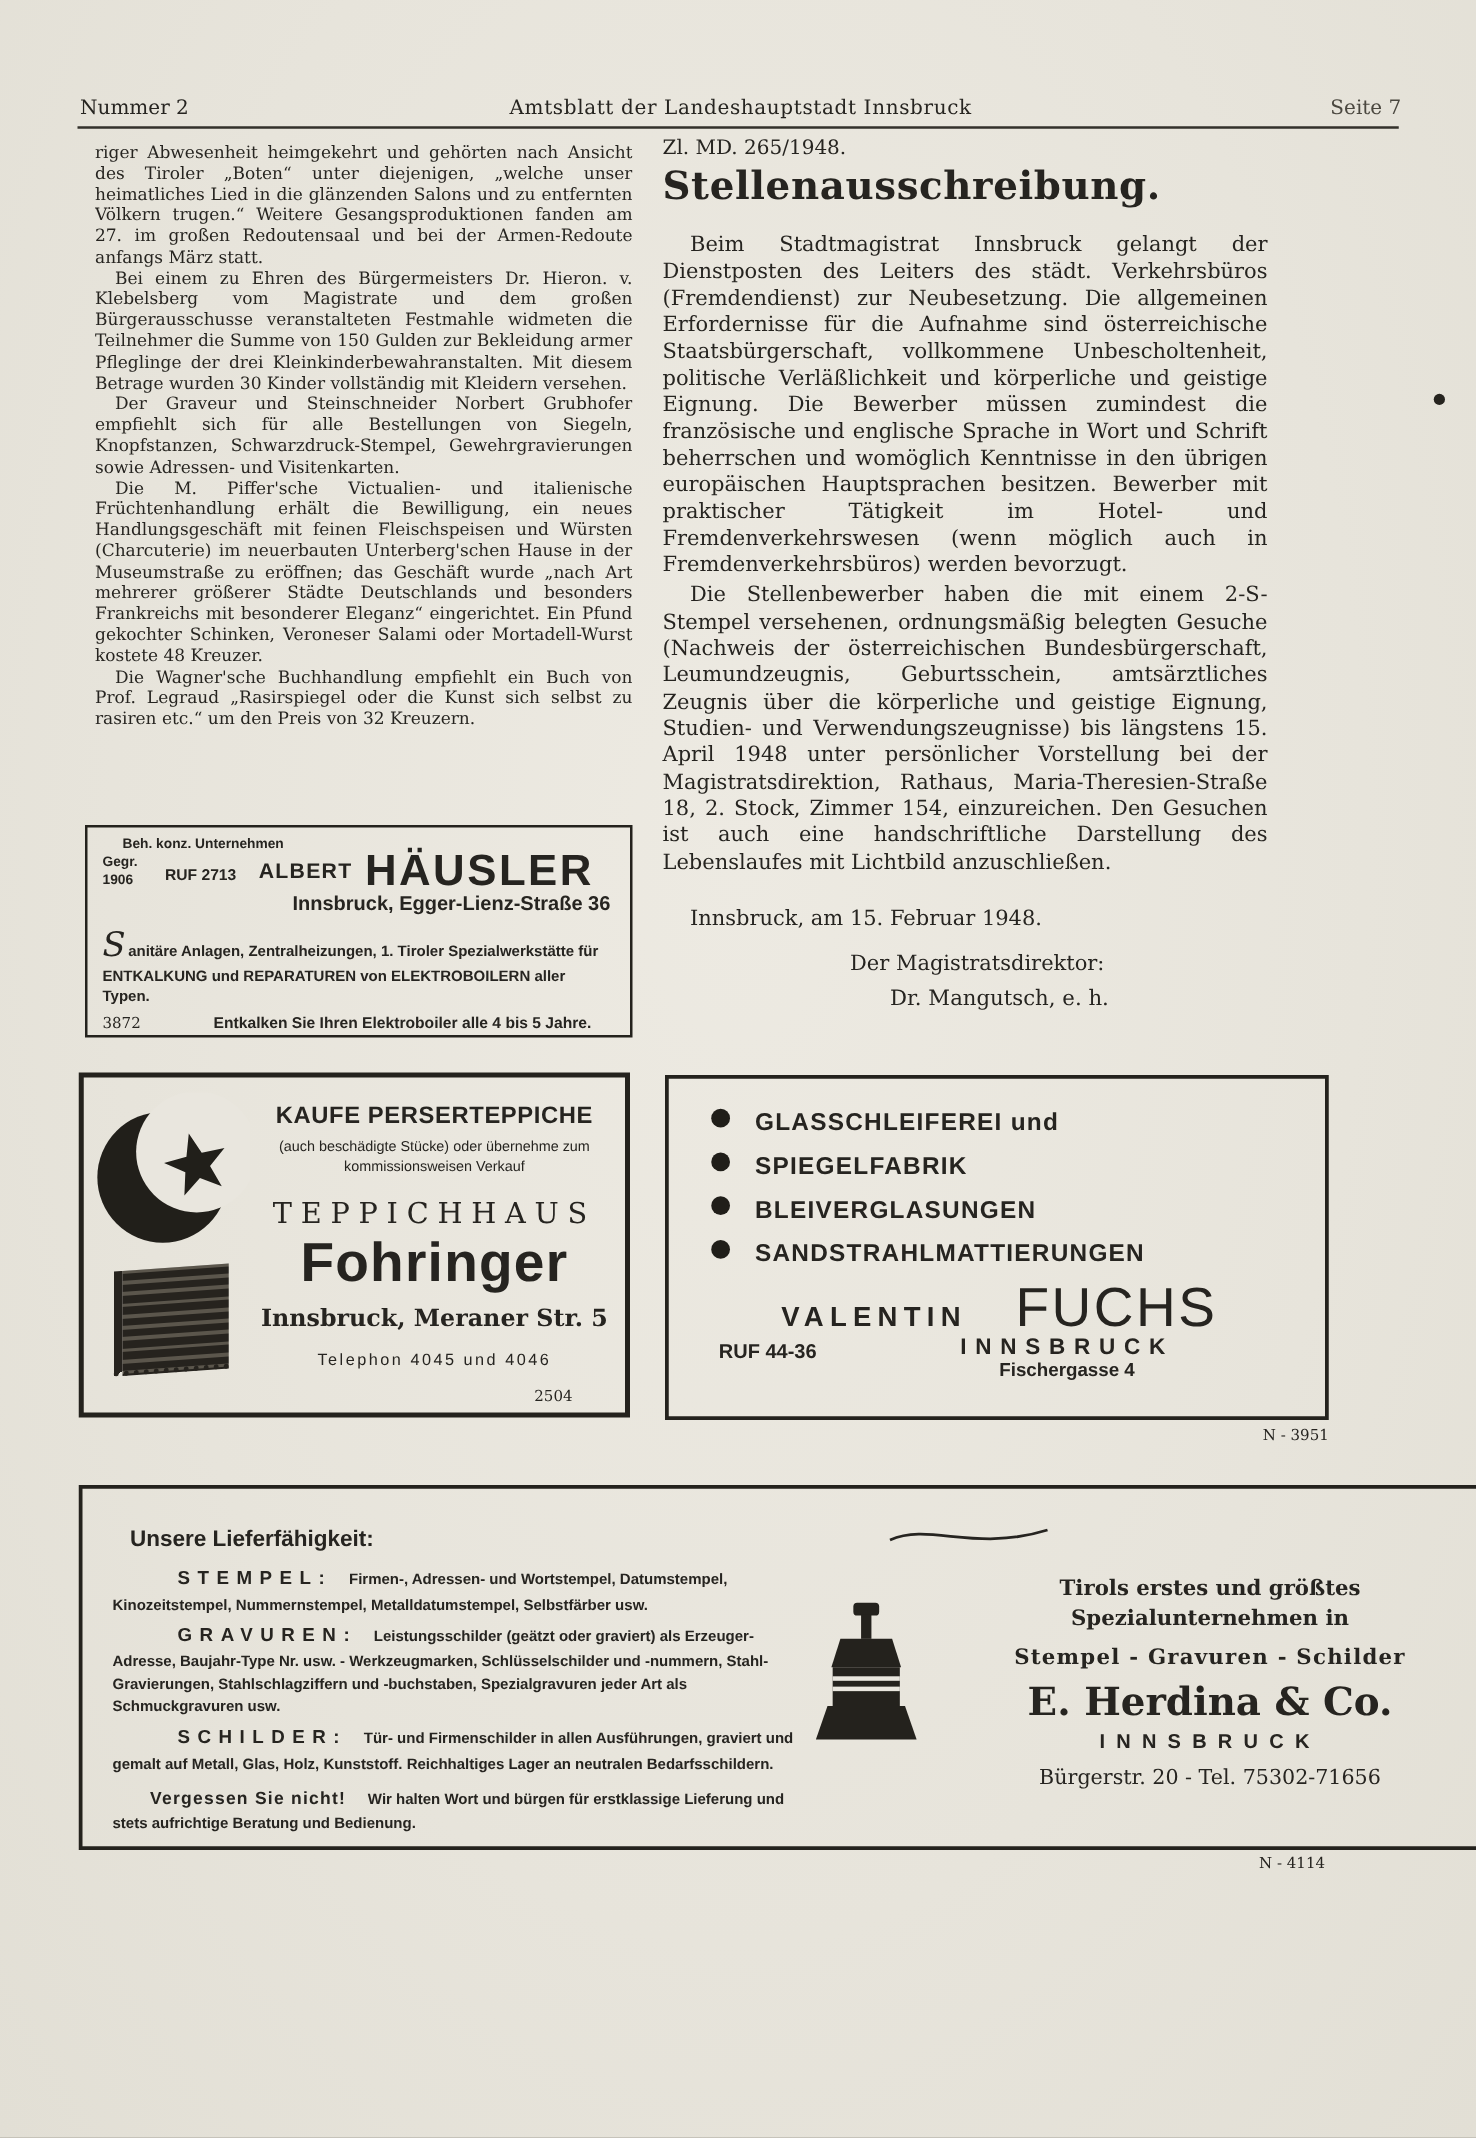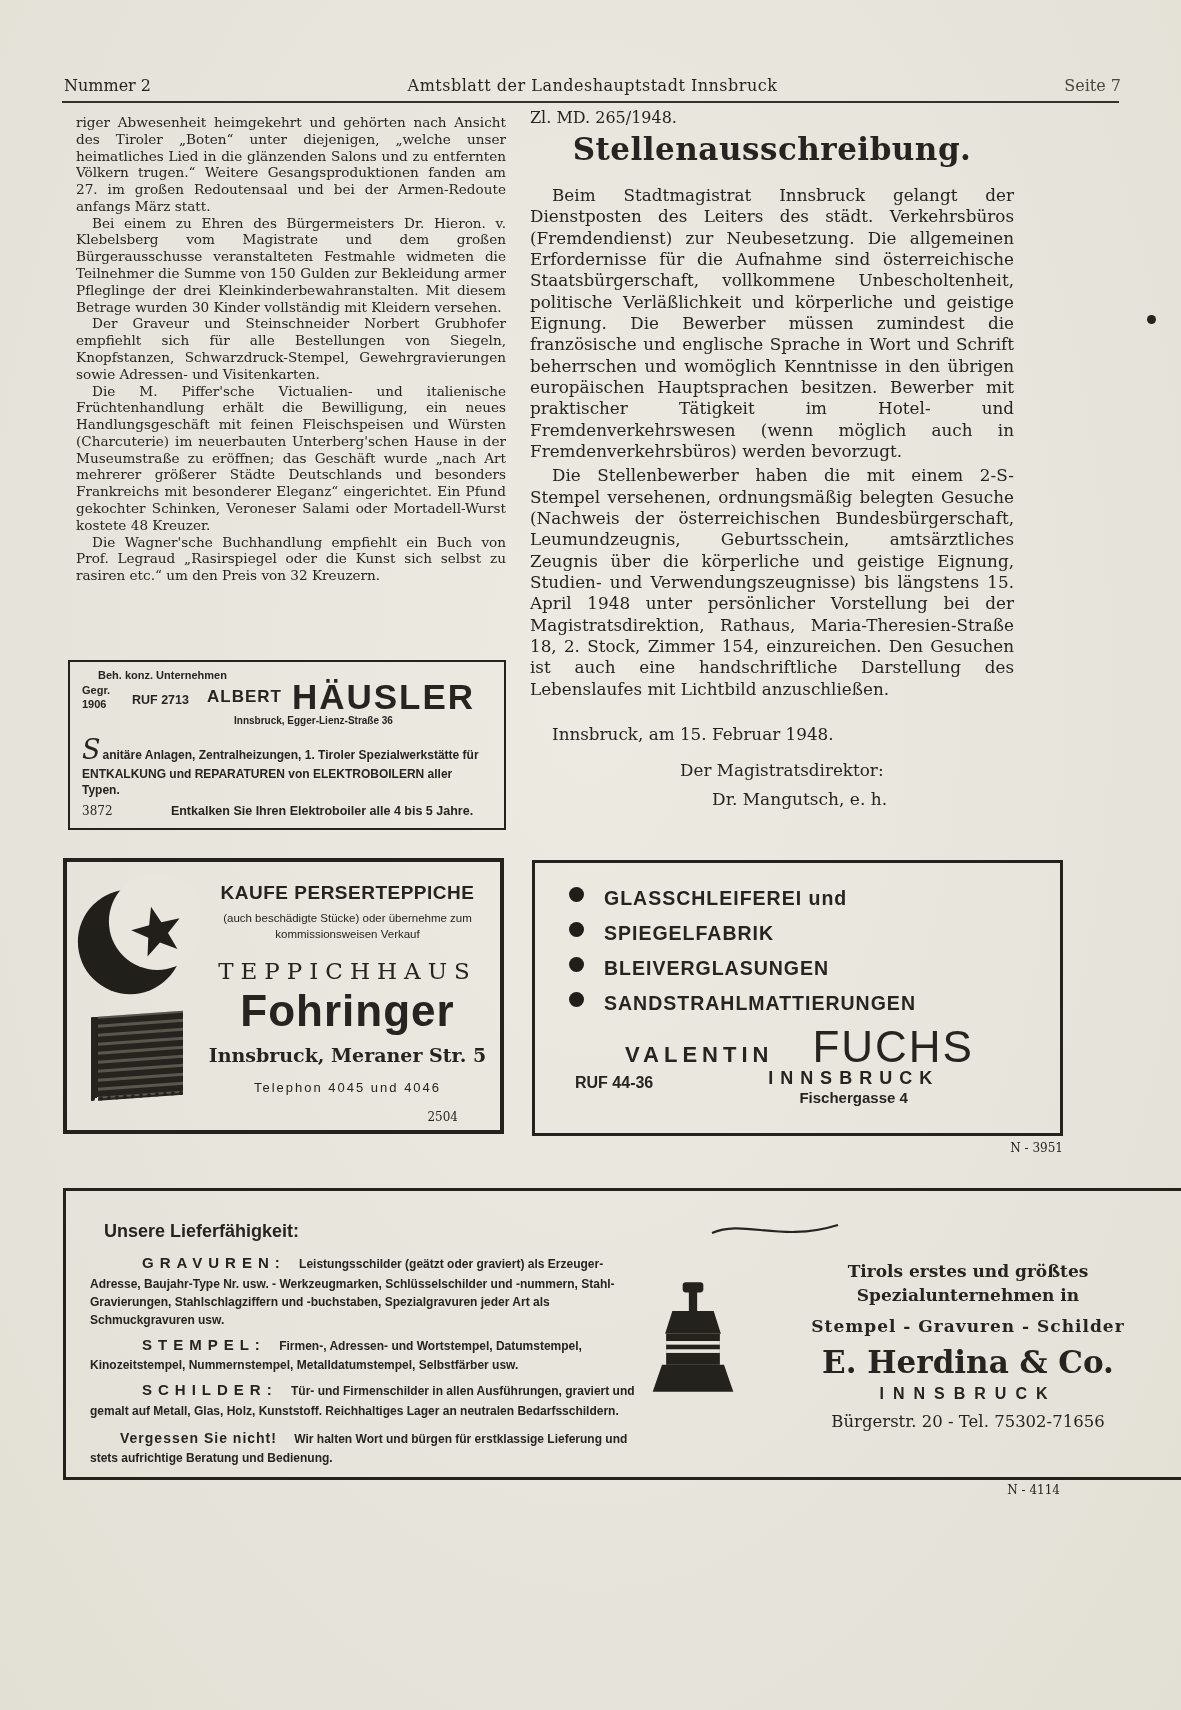--- a/index.html
+++ b/index.html
@@ -21,41 +21,41 @@
   .rule { position:absolute; top:101px; left:62px; right:62px; height:2px; background:#33312b; }
 
   
   .col-left  { position:absolute; top:114px; left:76px;  width:430px; height:542px; overflow:hidden; }
   .col-right { position:absolute; top:108px; left:530px; width:484px; }
 
   .body-sm { font-size:13.6px; line-height:1.235; text-align:justify; margin:0; text-indent:16px; }
   .noindent{ text-indent:0; }
 
   .file-no { font-size:16px; margin:0 0 4px 0; }
-  .col-right h1 { font-size:31px; font-weight:bold; text-align:center; margin:4px 0 18px 0; letter-spacing:.5px; }
+  .col-right h1 { font-size:31px; font-weight:bold; text-align:left; margin:4px 0 18px 0; letter-spacing:.5px; }
   .body-lg { font-size:16.8px; line-height:1.27; text-align:justify; margin:0 0 3px 0; text-indent:22px; }
   .dateline { font-size:16.8px; margin:24px 0 0 0; text-indent:22px; }
   .sig-role { font-size:16.8px; margin:16px 0 0 150px; }
   .sig-name { font-size:17px; margin:9px 0 0 182px; }
 
   .ink-dot { position:absolute; top:315px; left:1147px; width:9px; height:9px; border-radius:50%; background:#26241f; }
 
   
   .ad { position:absolute; border:3px solid #24221d; overflow:hidden; }
 
   
   .ad-haeusler { top:660px; left:68px; width:438px; height:170px; border-width:2.5px;
                  padding:7px 12px 5px 12px; font-family:"Liberation Sans", sans-serif; }
   .hz-lic { font-size:11px; font-weight:bold; margin-left:16px; }
   .hz-row2{ display:flex; align-items:flex-end; margin-top:1px; }
   .hz-founded { display:flex; flex-direction:column; font-size:11px; font-weight:bold; width:46px; line-height:1.25; }
   .hz-phone { font-size:12.5px; font-weight:bold; margin:0 18px 5px 4px; }
   .hz-albert { font-size:17px; font-weight:bold; letter-spacing:1px; margin:0 10px 5px 0; }
   .hz-hausler{ font-size:35px; font-weight:bold; letter-spacing:2px; line-height:.85; }
-  .hz-addr { font-size:10px; font-weight:bold; margin:3px 0 0 152px; }
+  .hz-addr { font-size:16px; font-weight:bold; margin:3px 0 0 152px; }
   .hz-body { font-size:12px; font-weight:bold; line-height:1.32; margin:6px 0 0 0; text-align:left; }
   .hz-body::first-letter { font-family:"DejaVu Serif", serif; font-style:italic; font-weight:normal;
                            font-size:27px; padding-right:2px; }
   .hz-bottom{ display:flex; align-items:baseline; margin-top:5px; }
   .hz-num { font-family:"DejaVu Serif", serif; font-size:12px; width:70px; }
   .hz-slogan{ flex:1; text-align:center; font-size:12.5px; font-weight:bold; }
 
   
   .ad-fohringer { top:858px; left:63px; width:441px; height:276px; border-width:4px;
                   display:flex; padding:12px 8px 10px 4px; }
@@ -221,26 +221,26 @@
       <div class="he-intro">Unsere Lieferfähigkeit:</div>
       <div class="he-script">
         <svg width="130" height="26" viewBox="0 0 130 26">
           <path d="M2 16 C 34 2, 70 26, 128 8" stroke="#262420" stroke-width="2.2" fill="none"></path>
         </svg>
       </div>
     </div>
     <div class="he-cols">
       <div class="he-left">
         <p class="he-sec">
+          <span class="sec-label">STEMPEL:</span>
+          <span>Firmen-, Adressen- und Wortstempel, Datumstempel, Kinozeitstempel, Nummernstempel, Metalldatumstempel, Selbstfärber usw.</span>
+        </p>
+        <p class="he-sec">
           <span class="sec-label">GRAVUREN:</span>
           <span>Leistungsschilder (geätzt oder graviert) als Erzeuger-Adresse, Baujahr-Type Nr. usw. - Werkzeugmarken, Schlüsselschilder und -nummern, Stahl-Gravierungen, Stahlschlagziffern und -buchstaben, Spezialgravuren jeder Art als Schmuckgravuren usw.</span>
-        </p>
-        <p class="he-sec">
-          <span class="sec-label">STEMPEL:</span>
-          <span>Firmen-, Adressen- und Wortstempel, Datumstempel, Kinozeitstempel, Nummernstempel, Metalldatumstempel, Selbstfärber usw.</span>
         </p>
         <p class="he-sec">
           <span class="sec-label">SCHILDER:</span>
           <span>Tür- und Firmenschilder in allen Ausführungen, graviert und gemalt auf Metall, Glas, Holz, Kunststoff. Reichhaltiges Lager an neutralen Bedarfsschildern.</span>
         </p>
         <p class="he-reminder">
           <span class="rem-label">Vergessen Sie nicht!</span>
           <span>Wir halten Wort und bürgen für erstklassige Lieferung und stets aufrichtige Beratung und Bedienung.</span>
         </p>
       </div>

